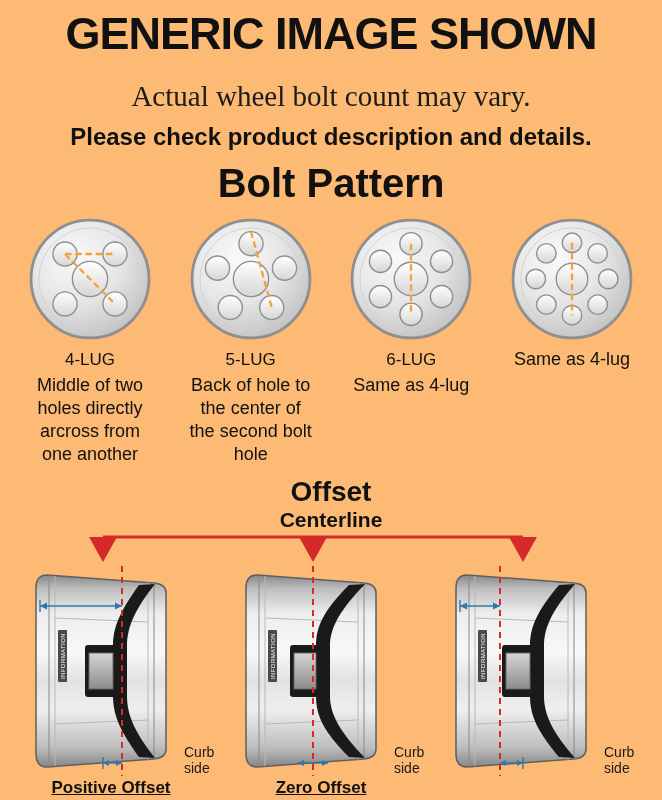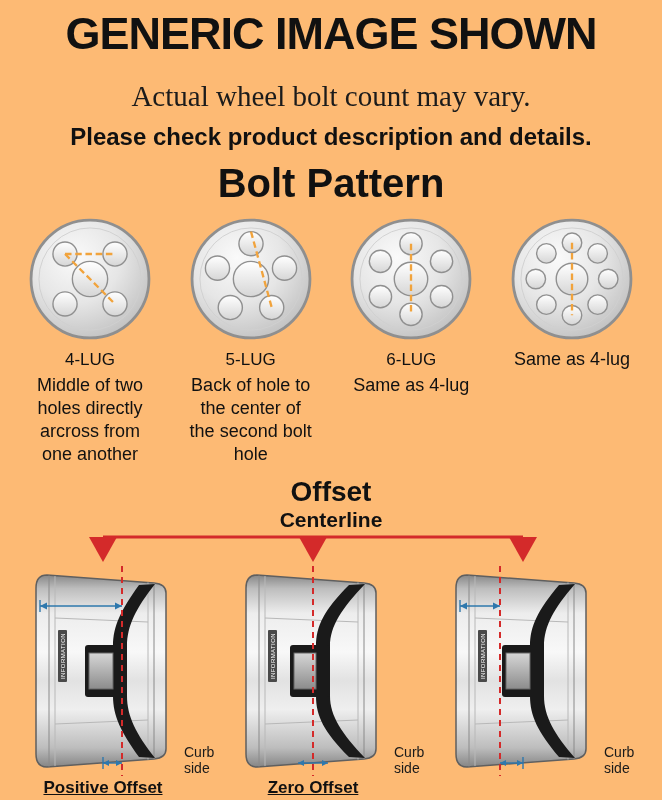--- a/index.html
+++ b/index.html
@@ -18,21 +18,21 @@
   .lug-desc { font-size:18px; line-height:1.28; margin-top:4px; padding:0 14px; }
 
   .off-title { font-size:28px; font-weight:800; text-align:center; margin:10px 0 0; }
   .centerline-label { font-size:21px; font-weight:600; text-align:center; margin:0; }
   .band { display:block; }
 
   .wheels-row { display:flex; padding-left:28px; }
   .wheel-unit { display:flex; align-items:flex-end; width:210px; }
   .curb { font-size:14px; color:#1a1a1a; margin-left:6px; width:52px; }
 
-  .offset-labels { display:flex; padding-left:28px; margin-top:2px; }
+  .offset-labels { display:flex; padding-left:36px; margin-top:2px; }
   .off-label { width:150px; margin-right:60px; text-align:center; font-weight:700; font-size:17px; text-decoration:underline; }
 </style>
 </head>
 <body>
 
 <svg width="0" height="0" style="position:absolute" aria-hidden="true">
   <defs>
     <radialGradient id="faceGrad" cx="38%" cy="32%" r="85%">
       <stop offset="0%" stop-color="#fafafa"></stop>
         <stop offset="45%" stop-color="#e6e6e6"></stop>

